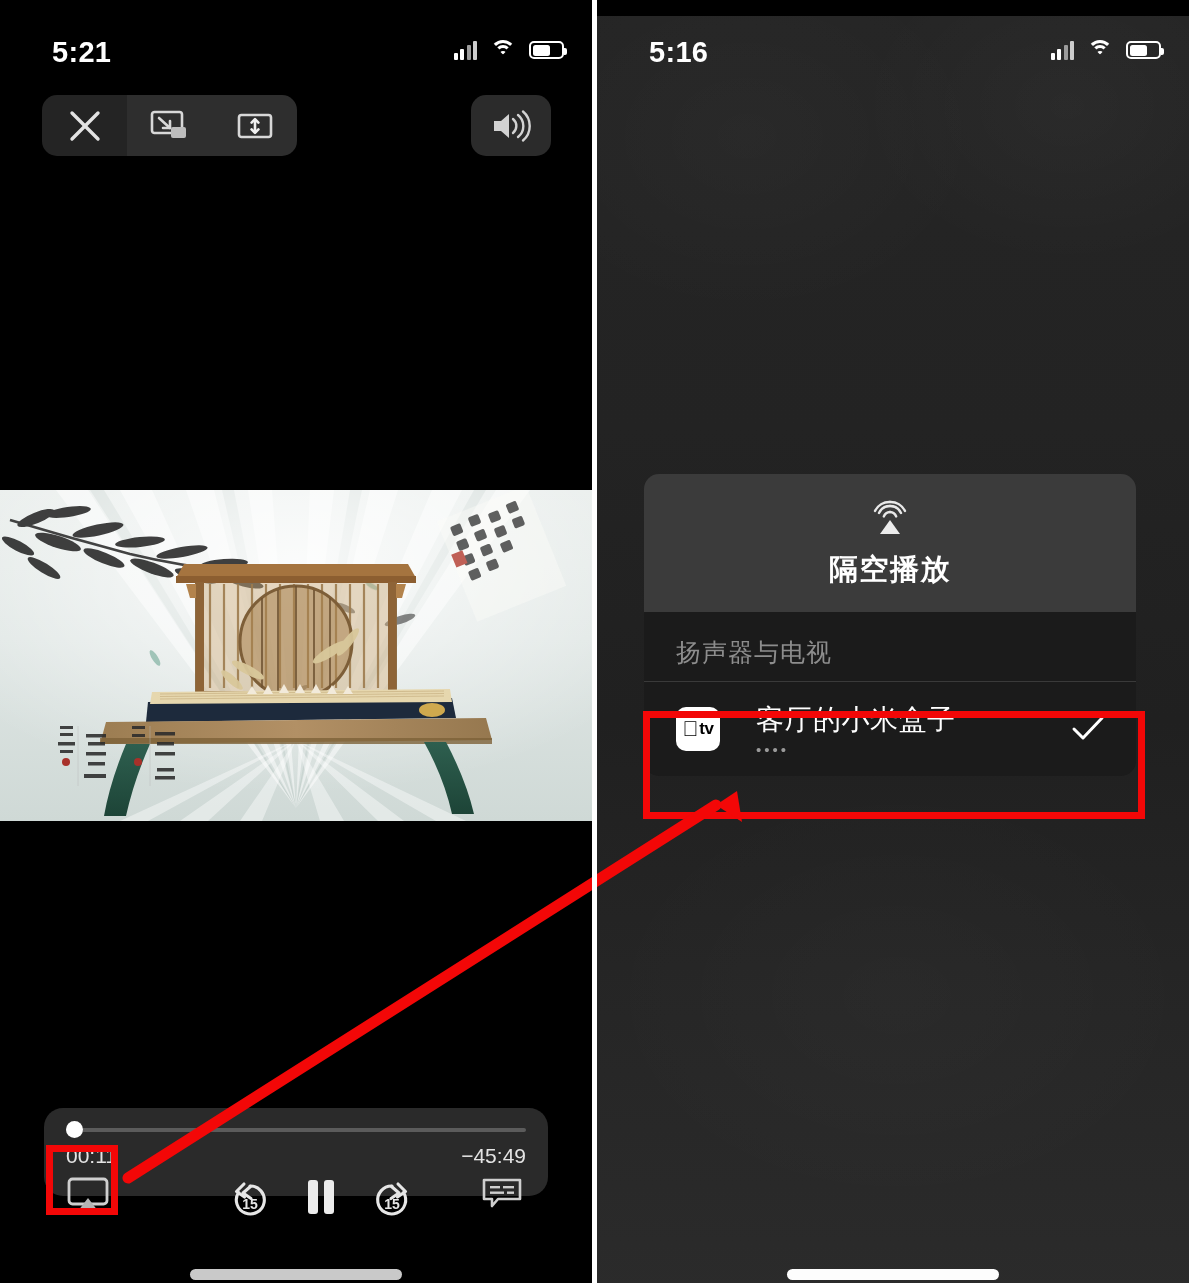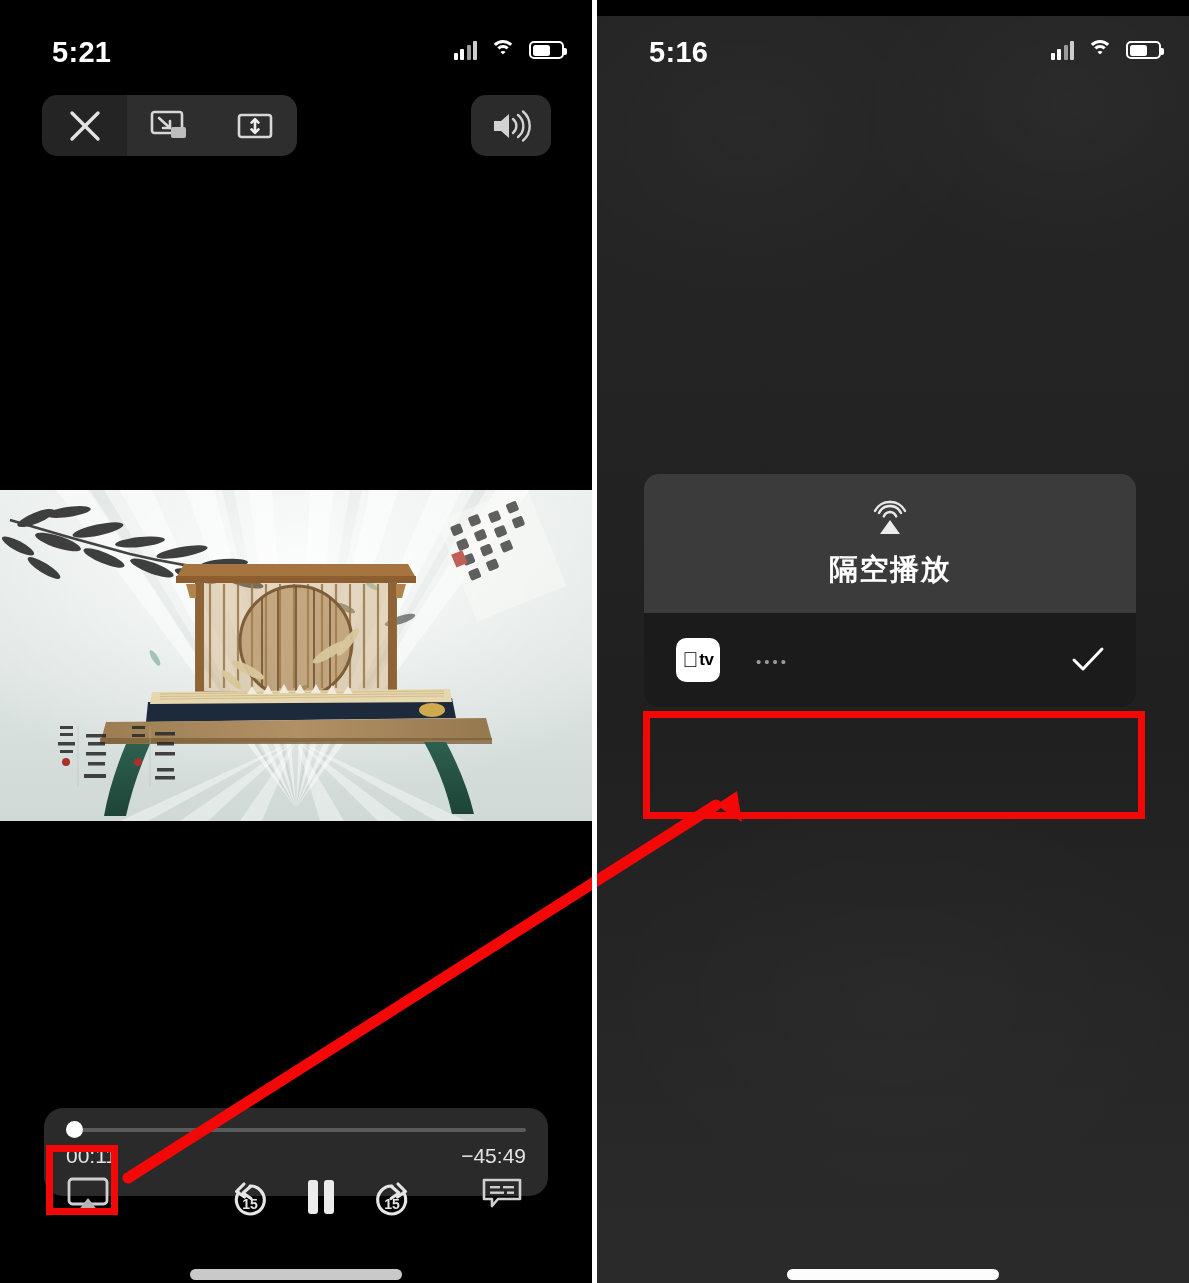--- a/index.html
+++ b/index.html
@@ -463,29 +463,31 @@
         <path d="M22 2 A16 16 0 0 1 37 11" fill="none" stroke="#e8e8e8" stroke-width="2.4" stroke-linecap="round"></path>
         <path d="M22 2 A16 16 0 0 0 7 11" fill="none" stroke="#e8e8e8" stroke-width="2.4" stroke-linecap="round"></path>
         <path d="M22 20 L32 34 L12 34 Z" fill="#ececec"></path>
       </svg>
       <div id="dialog-title">隔空播放</div>
     </div>
 
     <div id="dialog-list">
 
 
+      <div id="section-label">扬声器与电视</div>
 
       <div class="device-row" style="border-top:1px solid #3a3a3a;">
         <div class="device-icon">
           <div id="appletv-badge">
             <span class="apple-glyph"></span>
             <span class="tv-text">tv</span>
           </div>
         </div>
         <div class="device-text">
+          <div class="device-name">客厅的小米盒子</div>
           <div class="device-sub">••••</div>
         </div>
         <div class="device-check">
           <svg width="34" height="28" viewBox="0 0 34 28">
             <path d="M3 14 L12 23 L31 3" fill="none" stroke="#ffffff" stroke-width="3" stroke-linecap="round" stroke-linejoin="round"></path>
           </svg>
         </div>
       </div>
 
     </div>

